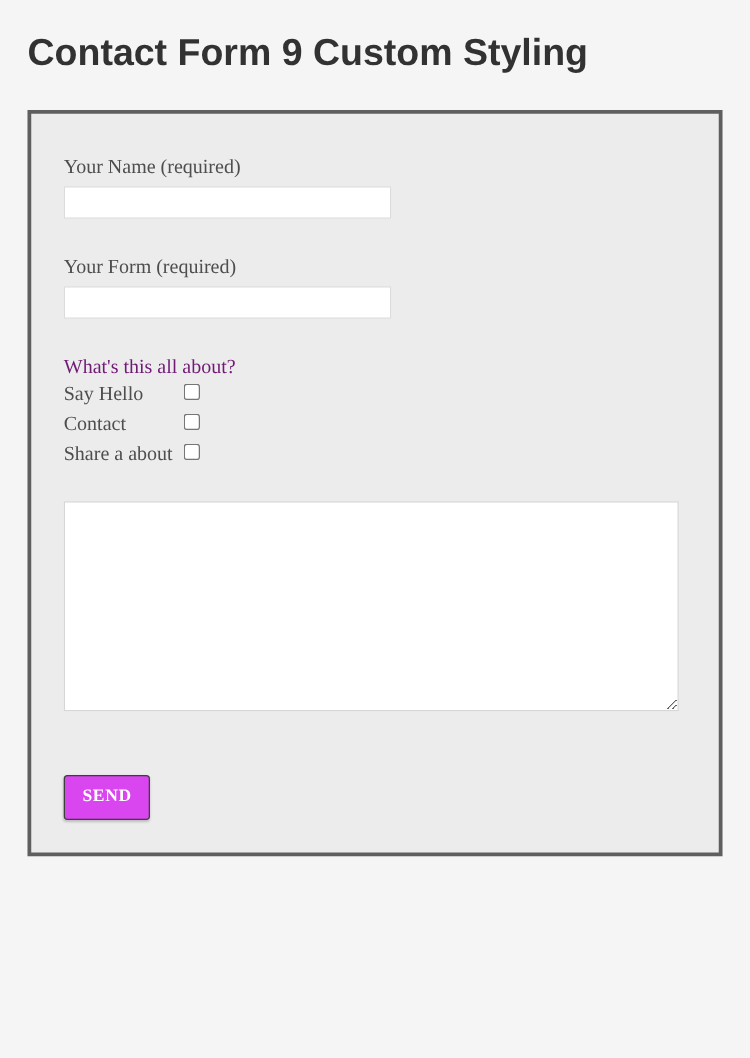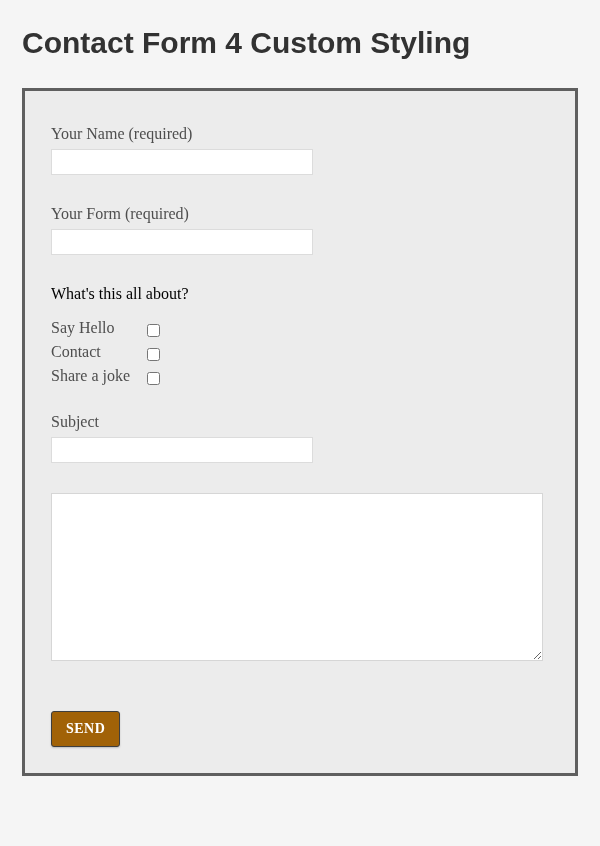--- a/index.html
+++ b/index.html
@@ -44,26 +44,26 @@
       background: #fff;
       padding: 3px 6px;
       font-family: Georgia, serif;
       font-size: 14px;
     }
     .checkbox-group {
       margin-bottom: 28px;
     }
     .checkbox-heading {
       font-size: 16px;
-      color: #000000;
-      margin-bottom: 16px;
+      color: #701a75;
+      margin-bottom: 4px;
     }
     .checkbox-row {
       display: flex;
-      align-items: flex-end;
+      align-items: flex-start;
       margin-bottom: 6px;
       font-size: 16px;
       color: #4e4e4e;
     }
     .checkbox-row label {
       width: 96px;
     }
     .checkbox-row input[type="checkbox"] {
       width: 13px;
       height: 13px;
@@ -74,37 +74,37 @@
       height: 168px;
       border: 1px solid #d6d6d6;
       background: #fff;
       padding: 6px;
       font-family: Georgia, serif;
       font-size: 14px;
       resize: both;
     }
     .send-button {
       margin-top: 16px;
-      background: #a16207;
+      background: #d946ef;
       color: #fff;
       border: 1px solid #3e3e3e;
       border-radius: 3px;
       padding: 9px 14px;
       font-family: Georgia, serif;
       font-size: 14px;
       font-weight: bold;
       letter-spacing: 0.5px;
       cursor: pointer;
       box-shadow: 0 1px 2px rgba(0,0,0,0.2);
     }
   </style>
 </head>
 <body>
 
-<h1 class="page-title">Contact Form 4 Custom Styling</h1>
+<h1 class="page-title">Contact Form 9 Custom Styling</h1>
 
 <div class="form-container">
 
   <div class="field-group">
     <label class="field-label">Your Name (required)</label>
     <input type="text" class="text-input" style="">
   </div>
 
   <div class="field-group">
     <label class="field-label">Your Form (required)</label>
@@ -115,29 +115,25 @@
     <div class="checkbox-heading">What's this all about?</div>
     <div class="checkbox-row">
       <label>Say Hello</label>
       <input type="checkbox" style="">
     </div>
     <div class="checkbox-row">
       <label>Contact</label>
       <input type="checkbox" style="">
     </div>
     <div class="checkbox-row">
-      <label>Share a joke</label>
+      <label>Share a about</label>
       <input type="checkbox" style="">
     </div>
   </div>
 
-  <div class="field-group">
-    <label class="field-label">Subject</label>
-    <input type="text" class="text-input" style="">
-  </div>
 
   <div class="field-group">
     <textarea class="textarea-input" style=""></textarea>
   </div>
 
   <button class="send-button">SEND</button>
 
 </div>
 
 </body></html>

